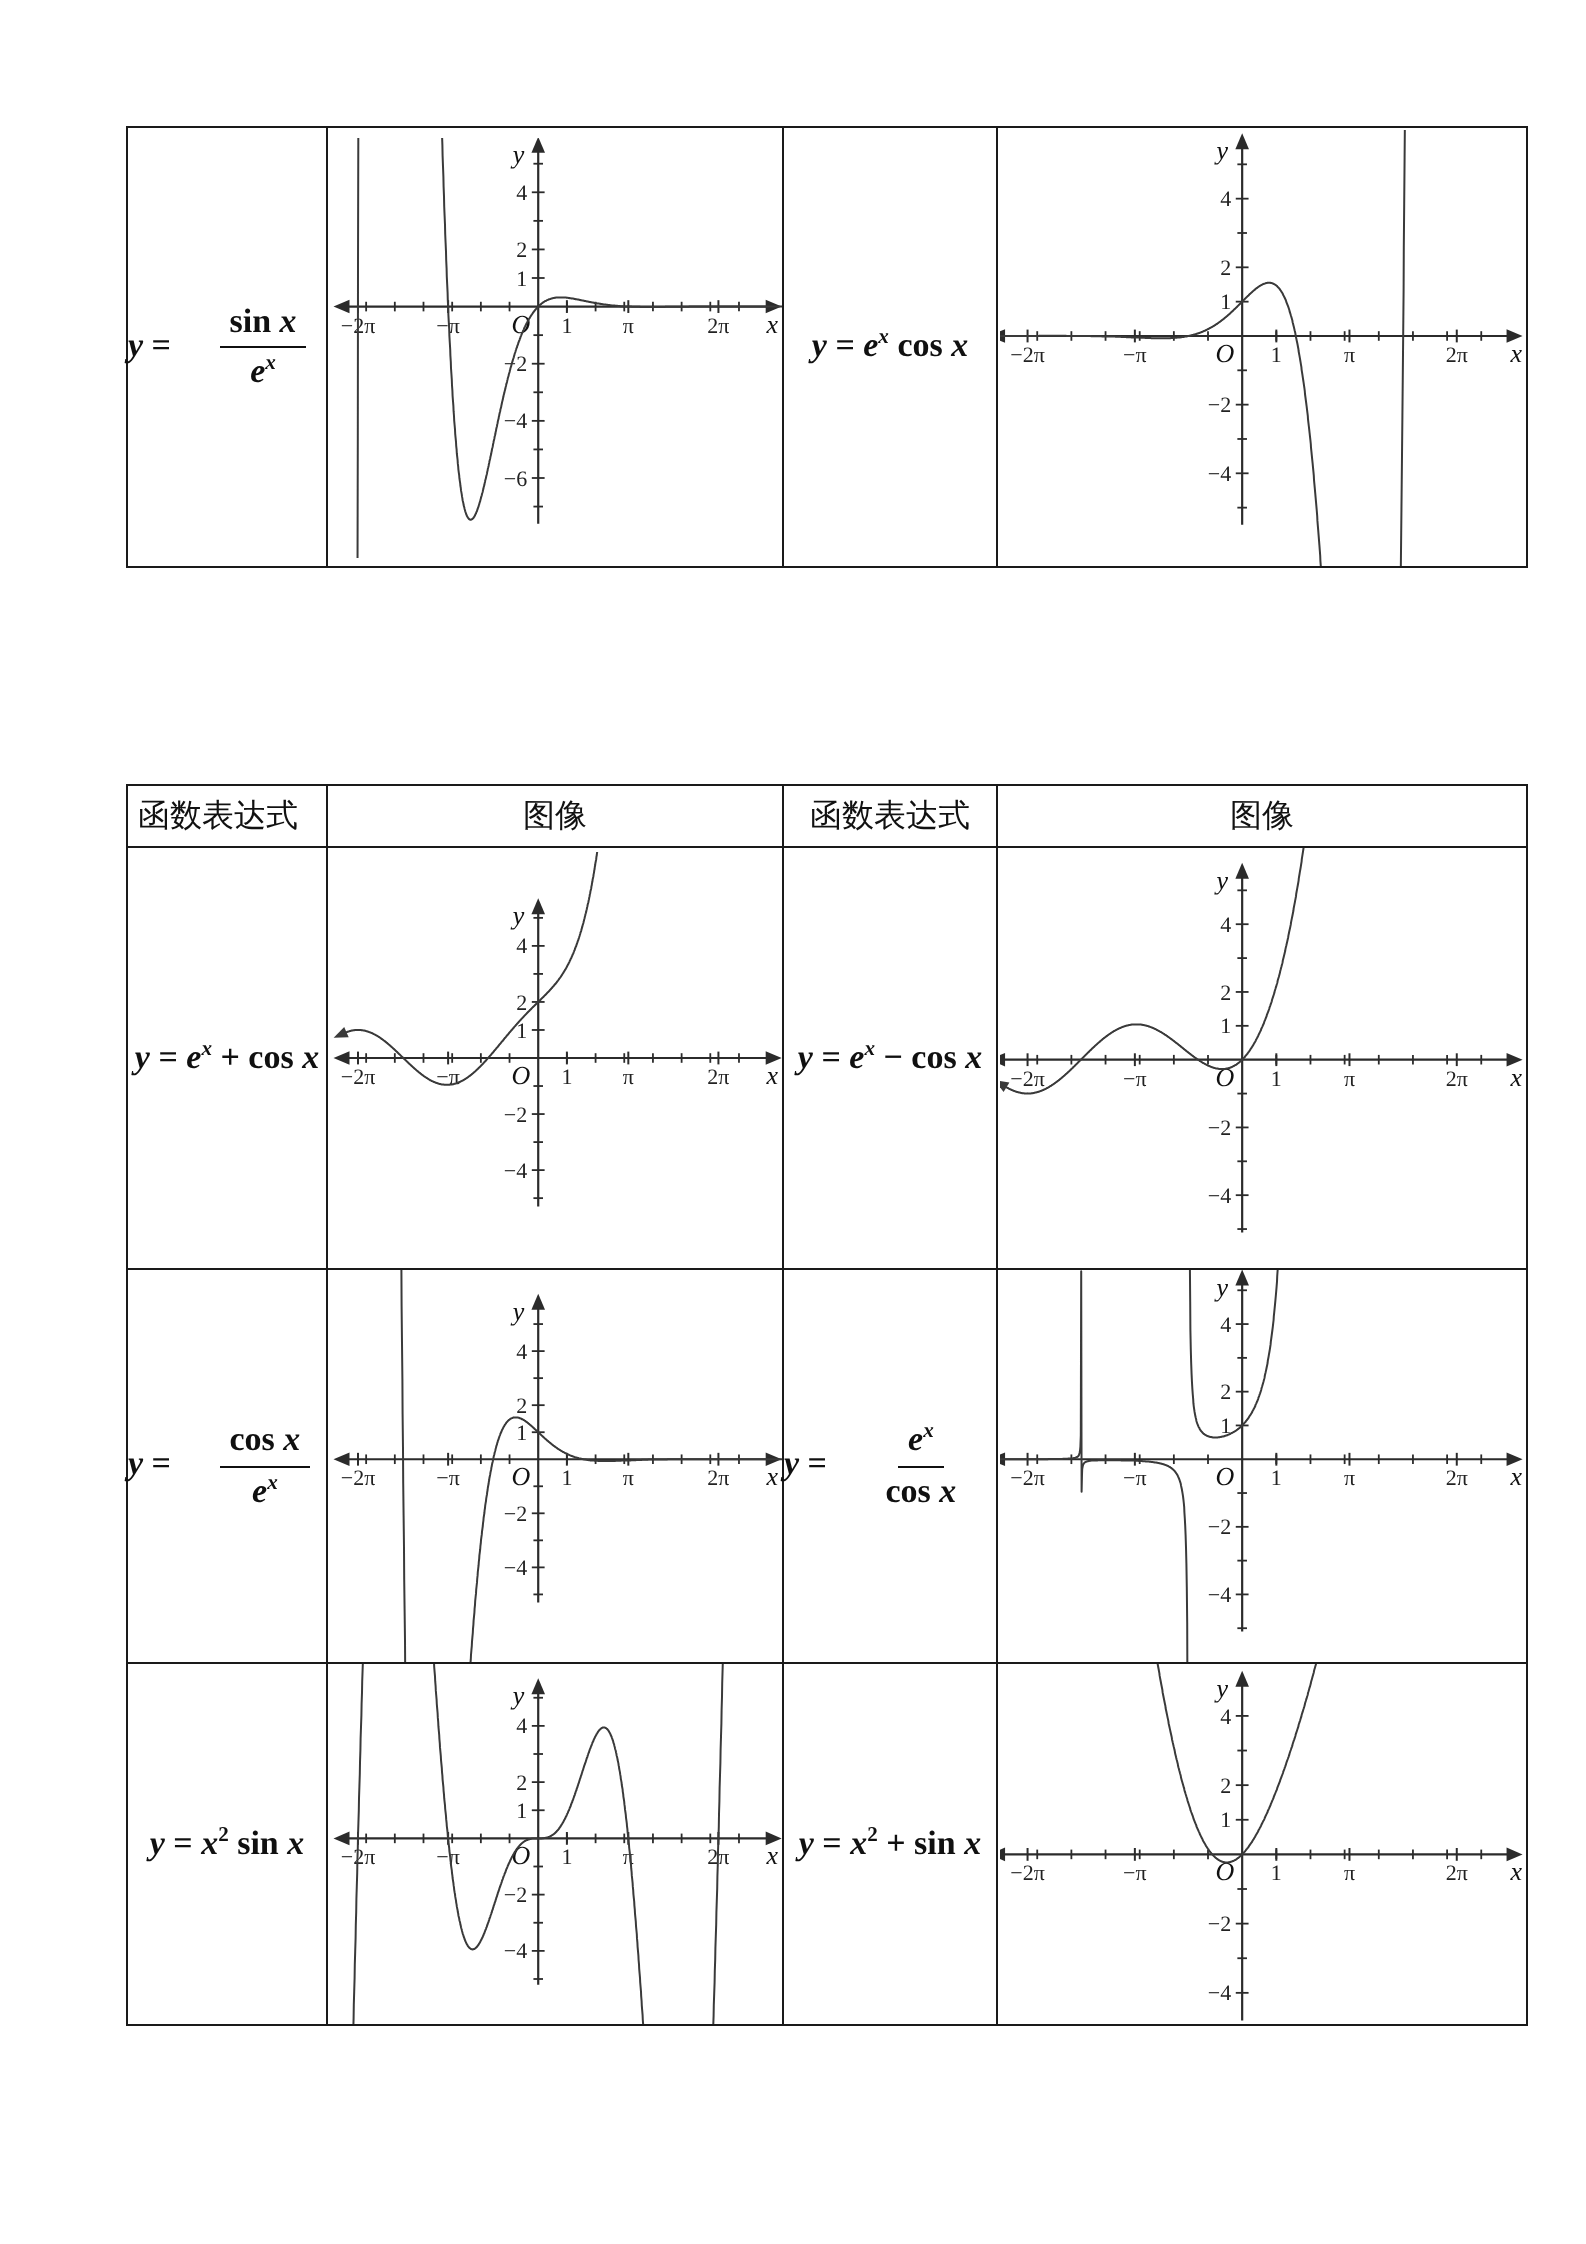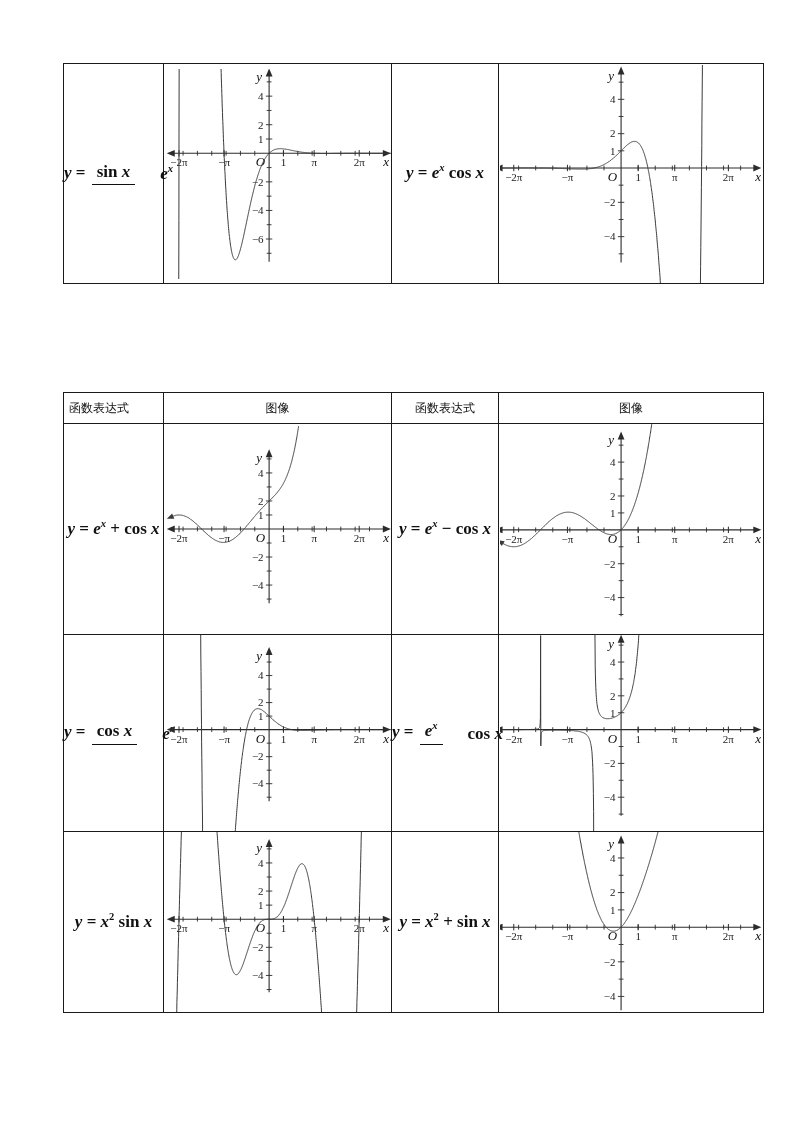--- a/index.html
+++ b/index.html
@@ -1,29 +1,29 @@
 <!DOCTYPE html>
 <html><head>
 <meta charset="utf-8">
 <style>
   html,body{margin:0;padding:0;background:#fff;}
   .page{position:relative;width:793px;height:1122px;background:#fff;overflow:hidden;
         font-family:"Liberation Sans",sans-serif;color:#111;}
   table.tbl{position:absolute;border-collapse:collapse;table-layout:fixed;width:700px;}
   table.tbl td{border:1px solid #1a1a1a;padding:0;vertical-align:middle;text-align:center;}
   td.gcell{line-height:0;}
-  td.hcell{height:30px;font-size:12px;color:#111;}
+  td.hcell{height:30px;font-size:16px;color:#111;}
   td.hcell.hleft{text-align:left;padding-left:5px;}
   .formula{display:inline-block;font-family:"Liberation Serif",serif;font-size:17px;
            font-weight:700;color:#101010;line-height:1.2;white-space:nowrap;}
   .formula .it{font-style:italic;}
   .formula .rm{font-style:normal;}
   .formula sup{font-size:0.62em;line-height:0;}
   .formula sup.it{font-style:italic;}
-  .frac{display:inline-flex;align-items:center;vertical-align:middle;margin:0 2px;gap:20px;}
+  .frac{display:inline-flex;flex-direction:column;align-items:center;vertical-align:middle;margin:0 20px;}
   .fnum{padding:0 5px 2px;border-bottom:1.4px solid #101010;}
   .fden{padding:2px 5px 0;}
   svg.graph{display:inline-block;}
   svg .tk{font:11px "Liberation Serif",serif;fill:#222;}
   svg .axname{font:italic 13px "Liberation Serif",serif;fill:#111;}
 </style>
 </head>
 <body>
 
 <div class="page">

